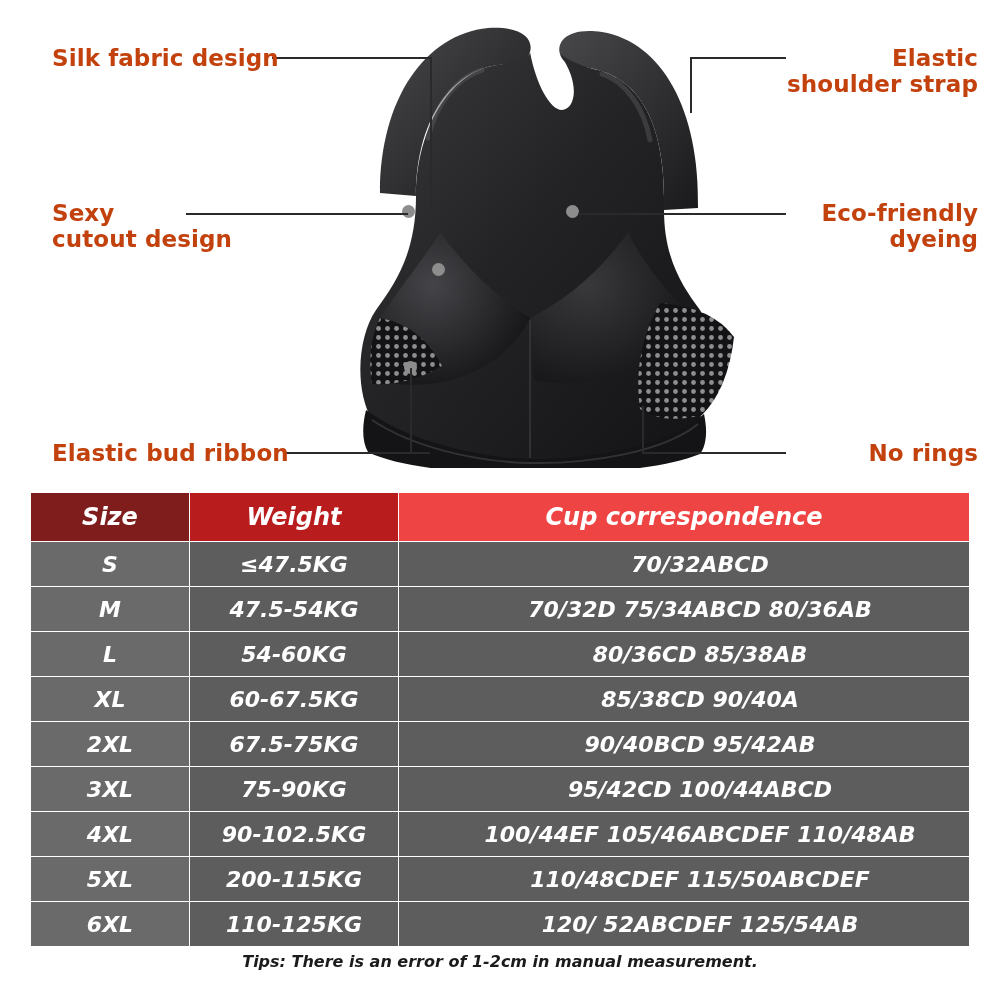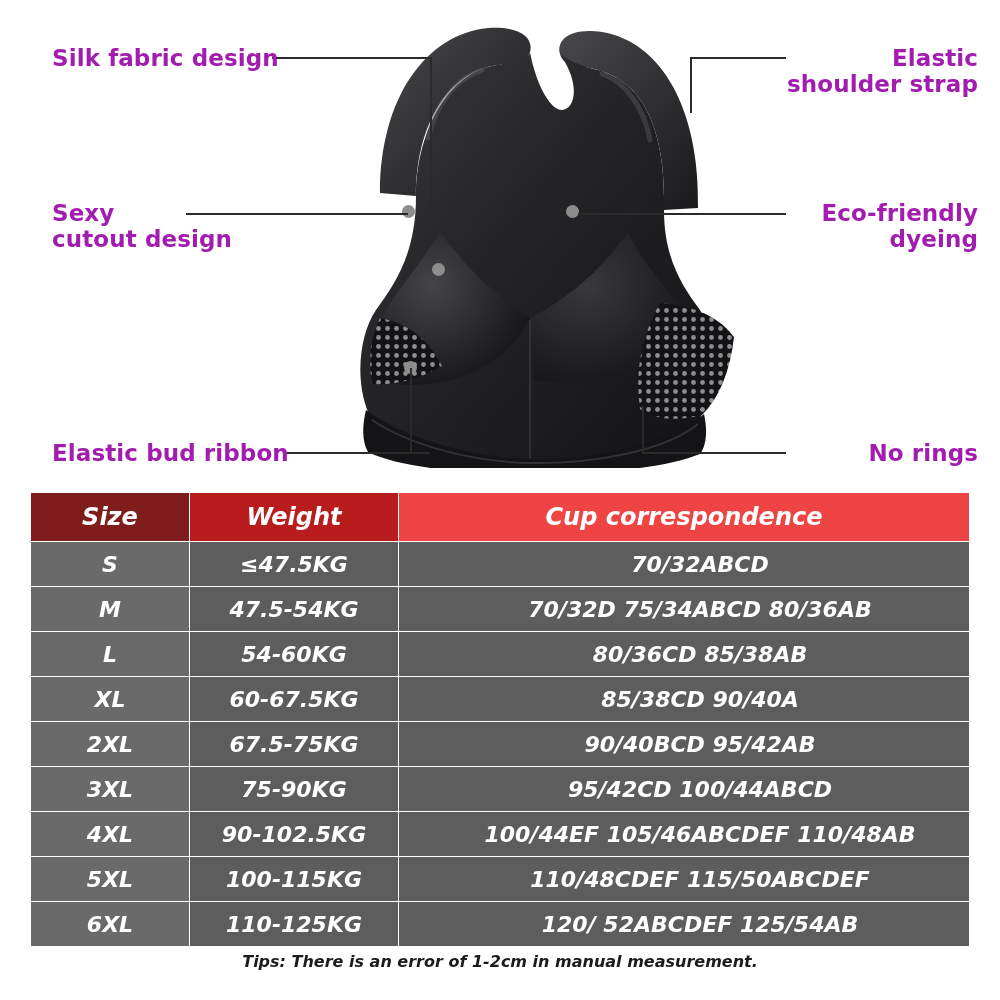--- a/index.html
+++ b/index.html
@@ -20,21 +20,21 @@
     position: absolute;
     left: 0; top: 0;
     width: 1000px; height: 480px;
   }
 
   
   .callout {
     position: absolute;
     font-size: 23px;
     font-weight: 700;
-    color: #a21caf;
+    color: #c2410c;
     line-height: 1.15;
     letter-spacing: .1px;
     white-space: pre-line;
   }
   .callout.left  { text-align: left; }
   .callout.right { text-align: right; }
 
   
   .leader {
     position: absolute;
@@ -254,21 +254,21 @@
       <td class="c-weight">75-90KG</td>
       <td class="c-cup">95/42CD  100/44ABCD</td>
     </tr>
     <tr>
       <td class="c-size">4XL</td>
       <td class="c-weight">90-102.5KG</td>
       <td class="c-cup">100/44EF  105/46ABCDEF  110/48AB</td>
     </tr>
     <tr>
       <td class="c-size">5XL</td>
-      <td class="c-weight">100-115KG</td>
+      <td class="c-weight">200-115KG</td>
       <td class="c-cup">110/48CDEF  115/50ABCDEF</td>
     </tr>
     <tr>
       <td class="c-size">6XL</td>
       <td class="c-weight">110-125KG</td>
       <td class="c-cup">120/ 52ABCDEF  125/54AB</td>
     </tr>
   </tbody>
 </table>
 

